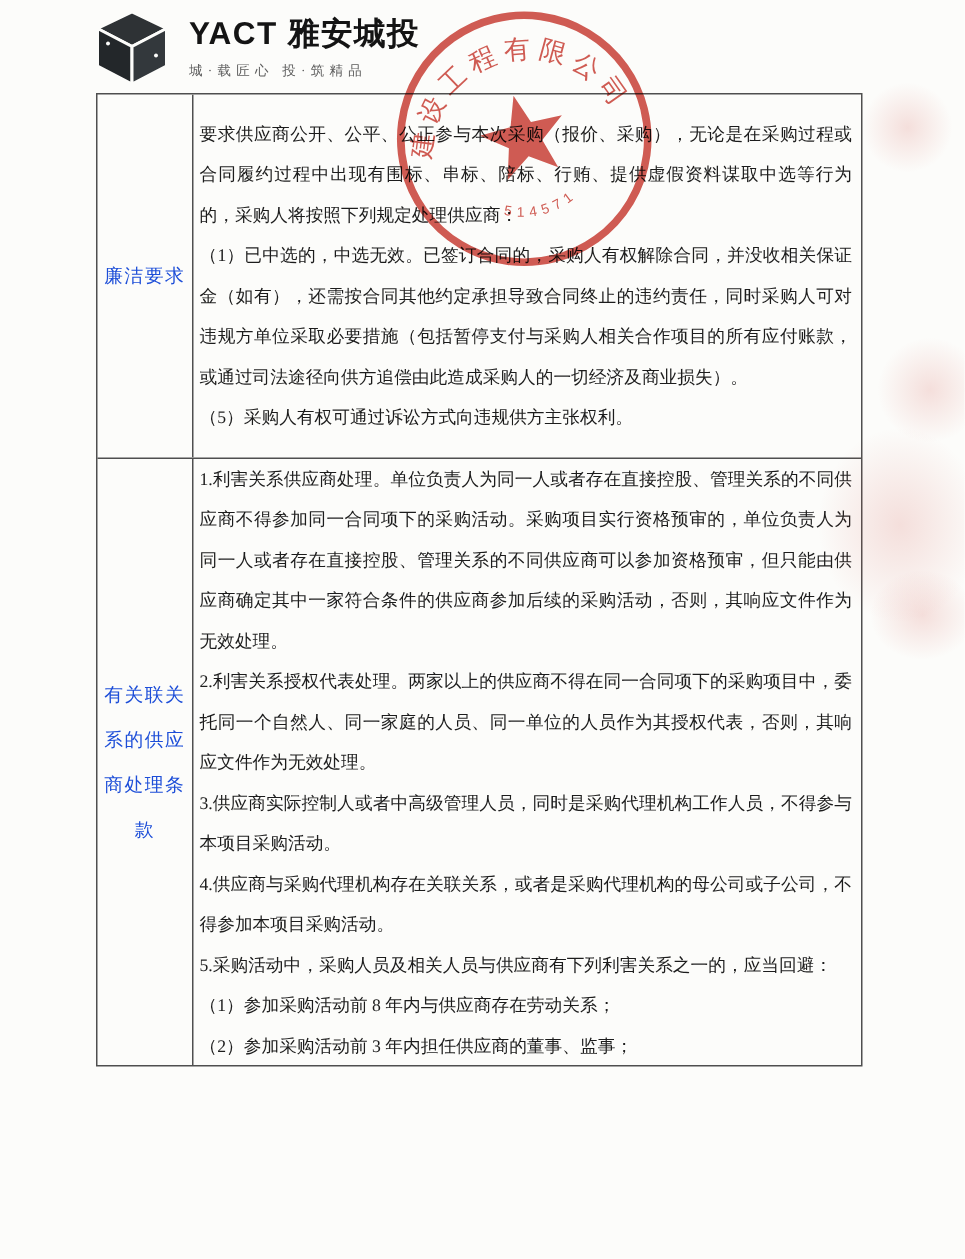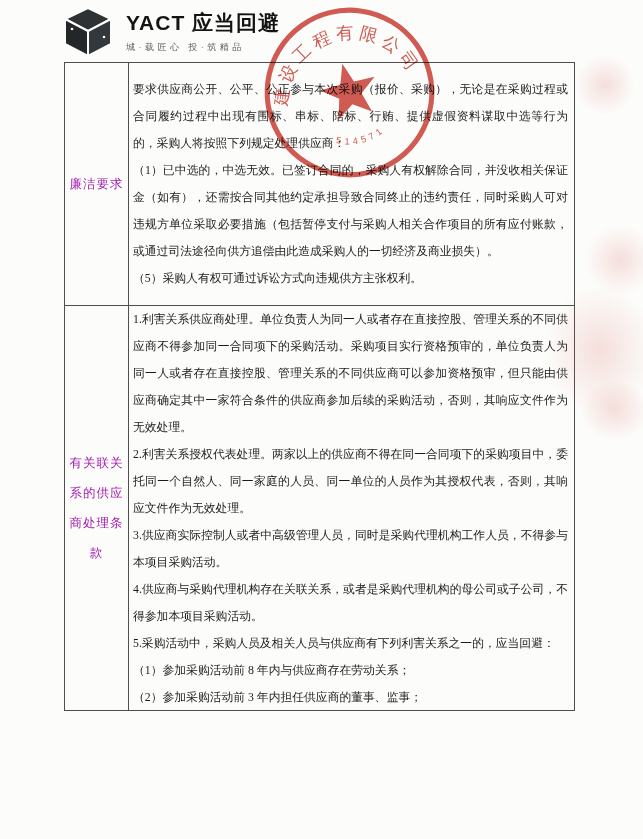--- a/index.html
+++ b/index.html
@@ -27,21 +27,21 @@
     border:1px solid #4f4f4f;background:transparent;
   }
   .trow{display:flex;box-sizing:border-box;border-bottom:1px solid #4f4f4f;overflow:hidden;}
   .trow:last-child{border-bottom:none;}
   .trow-1{height:114px;}
   .trow-2{height:243px;}
   .trow-3{height:404px;}
   .tlabel{
     width:64px;flex:0 0 64px;box-sizing:border-box;border-right:1px solid #4f4f4f;
     display:flex;align-items:center;justify-content:center;text-align:center;
-    font-size:12.5px;line-height:30px;letter-spacing:1px;padding:0 3px;color:#a21caf;
+    font-size:12.5px;line-height:30px;letter-spacing:1px;padding:0 3px;color:#1d4ed8;
   }
   .tcontent{
     flex:1;box-sizing:border-box;padding:0 6px 0 4px;
     display:flex;flex-direction:column;justify-content:center;overflow:hidden;
   }
   .para{
     font-size:11.8px;line-height:27px;margin:0;
     text-align:justify;word-break:break-all;color:#1c1c1c;
   }
   
@@ -64,21 +64,21 @@
 <div class="header">
   <svg class="cube" viewBox="0 0 52 50" aria-hidden="true">
 
     <polygon points="26,1 49,12 26,24 3,12" fill="#2e3235" stroke="#fcfcfa" stroke-width="2"></polygon>
     <polygon points="3,12 26,24 26,49 3,37" fill="#23272a" stroke="#fcfcfa" stroke-width="2"></polygon>
     <polygon points="49,12 26,24 26,49 49,37" fill="#33383c" stroke="#fcfcfa" stroke-width="2"></polygon>
     <circle cx="10" cy="22" r="1.3" fill="#fcfcfa"></circle>
     <circle cx="42" cy="30" r="1.3" fill="#fcfcfa"></circle>
   </svg>
   <div class="brand-block">
-    <div class="brand">YACT 应当回避</div>
+    <div class="brand">YACT 雅安城投</div>
     <div class="tagline">城·载匠心  投·筑精品</div>
   </div>
 </div>
 
 <div class="doc-table">
   <div>
       <div class="trow trow-2">
         <div class="tlabel">廉洁要求</div>
         <div class="tcontent">
           <div class="para">要求供应商公开、公平、公正参与本次采购（报价、采购），无论是在采购过程或合同履约过程中出现有围标、串标、陪标、行贿、提供虚假资料谋取中选等行为的，采购人将按照下列规定处理供应商：</div>

